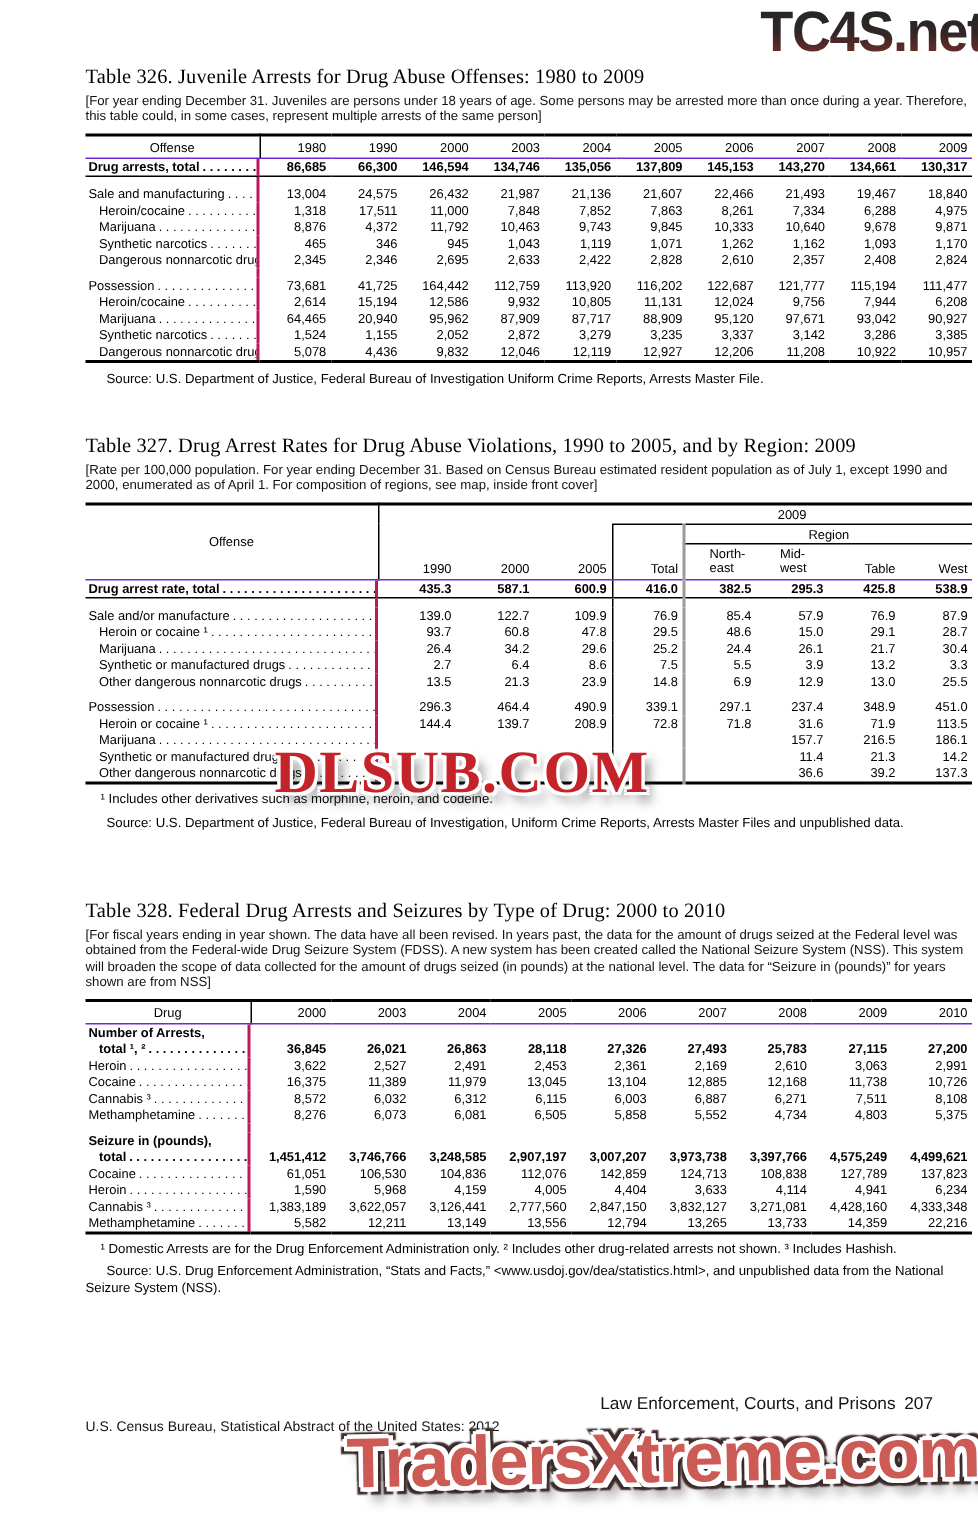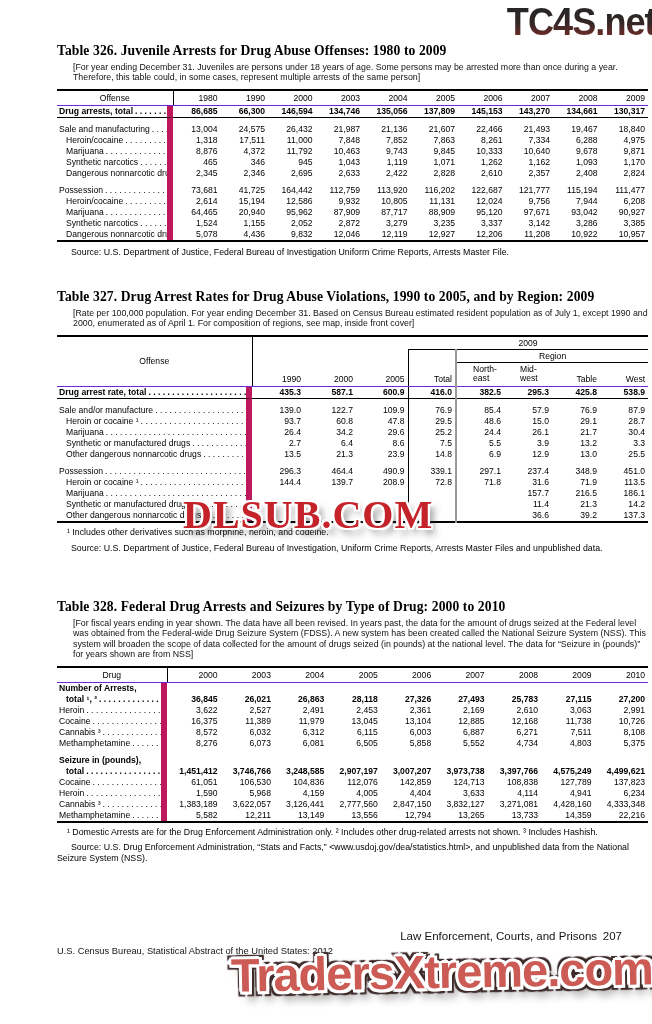--- a/index.html
+++ b/index.html
@@ -1,33 +1,33 @@
 <!DOCTYPE html>
 <html><head>
 <meta charset="utf-8">
 <style>
   html,body{margin:0;padding:0;background:#888;}
   #page{position:relative;width:652px;height:1024px;background:#ffffff;overflow:hidden;
         font-family:"Liberation Sans",sans-serif;color:#000;}
 
   
   .tblock{position:absolute;left:57px;width:591px;}
-  .ttitle{font-family:"Liberation Serif",serif;font-weight:bold;font-size:13.6px;
+  .ttitle{font-family:"Liberation Serif",serif;font-weight:normal;font-size:13.6px;
           line-height:15.5px;letter-spacing:.1px;margin:0 0 3px 0;}
-  .tnote{font-size:8.8px;line-height:10.6px;margin:0 0 6px 16px;color:#111;}
+  .tnote{font-size:8.8px;line-height:10.6px;margin:0 0 6px 0;color:#111;}
   table{border-collapse:collapse;table-layout:fixed;width:591px;
         font-size:8.6px;color:#000;}
   table{border-top:2px solid #000;border-bottom:2px solid #000;}
   th{font-weight:normal;vertical-align:bottom;padding:2px 3px 2px 16px;text-align:right;
      line-height:10px;white-space:nowrap;}
   th.stub{text-align:center;vertical-align:middle;border-right:1px solid #000;padding:2px 0;}
   .hb{border-bottom:1px solid #6d28d9;}
   td{padding:0;line-height:11px;height:11px;white-space:nowrap;overflow:hidden;}
   td.num{text-align:right;padding-right:3px;}
-  td.lbl{display:flex;align-items:flex-start;padding-left:2px;border-right:6px solid #be185d;}
+  td.lbl{display:flex;align-items:flex-start;padding-left:2px;border-right:2px solid #be185d;}
   td.lbl.ind{padding-left:9px;}
   .lt{white-space:nowrap;}
   .dots{flex:1 1 auto;overflow:hidden;white-space:nowrap;margin-left:2px;}
   .dots::after{content:". . . . . . . . . . . . . . . . . . . . . . . . . . . . . . . . . . . . . . . . . . . . . . . .";}
   tr.b td{font-weight:bold;}
   tr.rule td{border-bottom:1px solid #000;}
   tr.sp td{height:6px;line-height:6px;}
   .src{font-size:8.8px;line-height:10.6px;margin:5px 0 0 0;text-indent:14px;}
   .fnote{font-size:8.8px;line-height:10.6px;margin:4px 0 0 0;text-indent:10px;}
 

